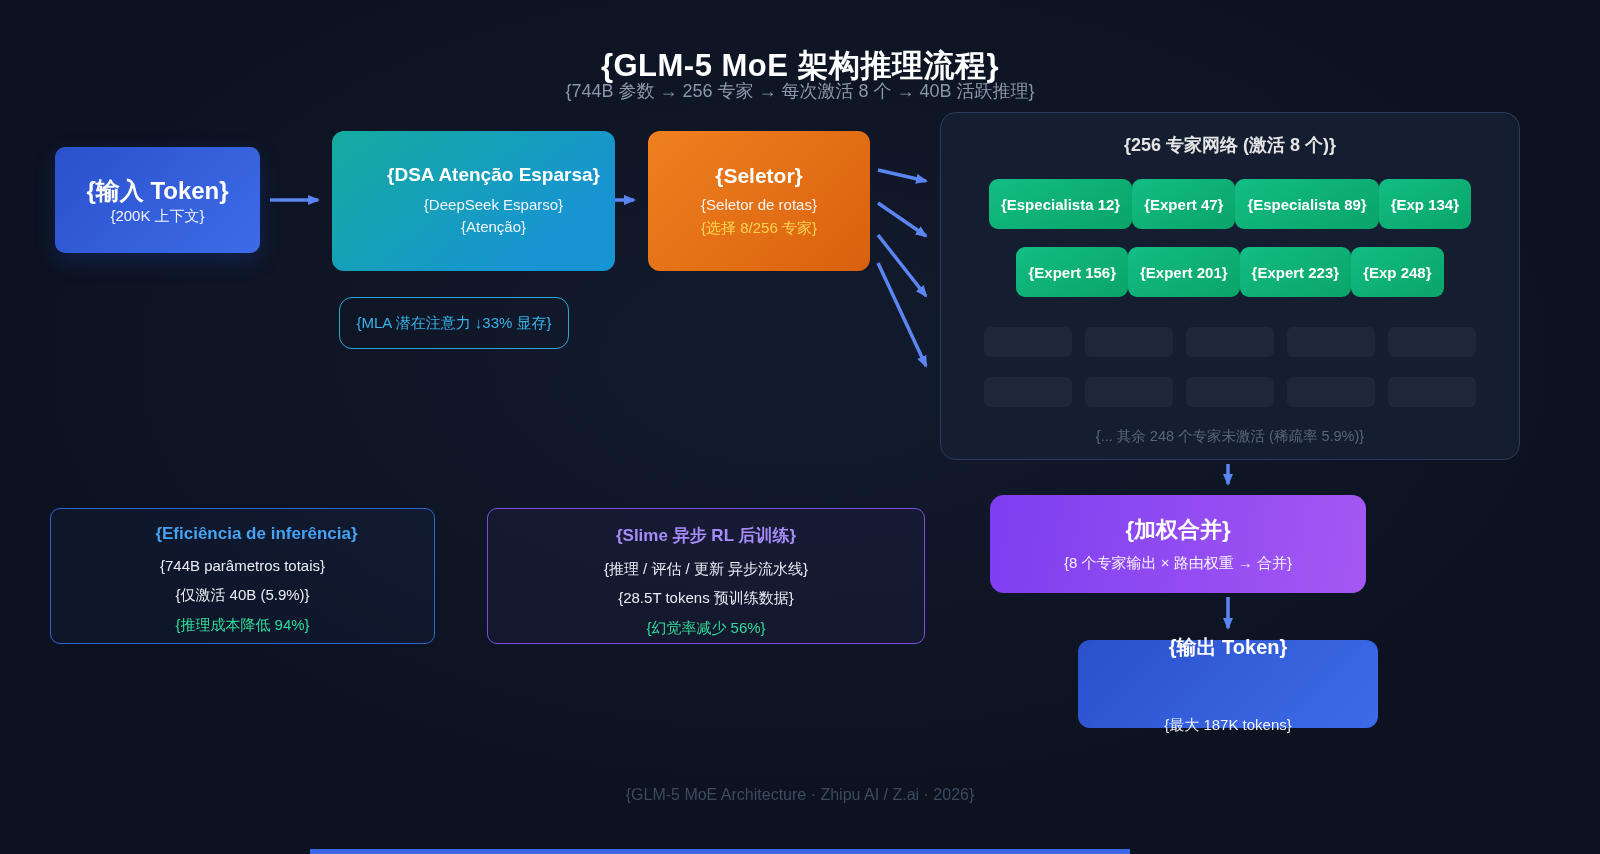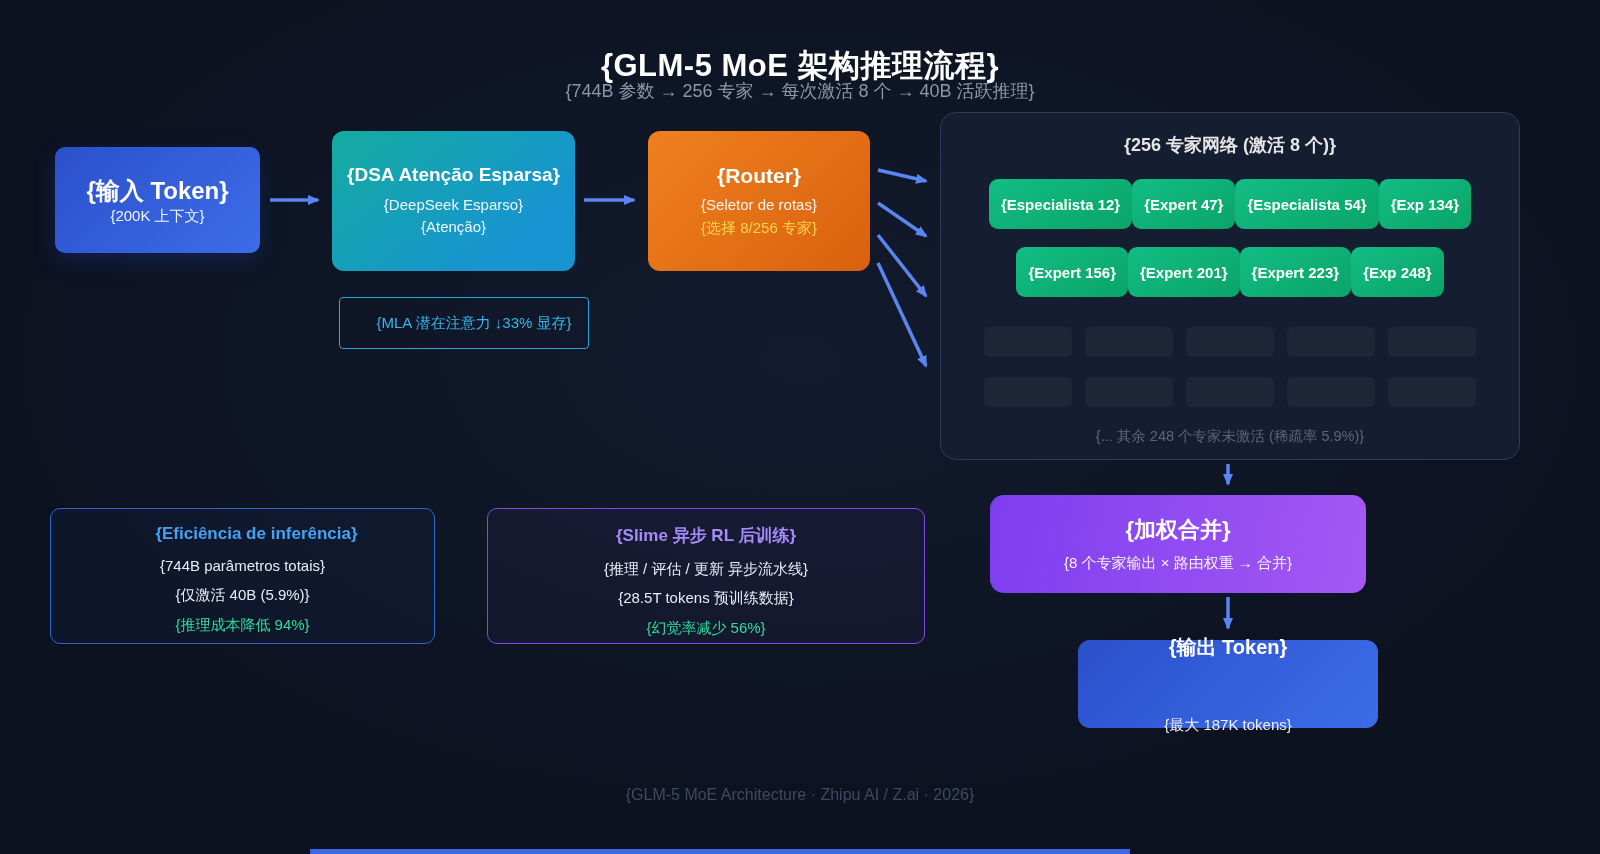--- a/index.html
+++ b/index.html
@@ -9,25 +9,25 @@
   .arrows{position:absolute;left:0;top:0;width:1600px;height:854px;pointer-events:none;}
   .title{position:absolute;top:24px;left:0;width:100%;text-align:center;font-size:31px;font-weight:bold;letter-spacing:.5px;}
   .subtitle{position:absolute;top:79px;left:0;width:100%;text-align:center;font-size:18px;color:#8d96a8;}
   .node{position:absolute;display:flex;flex-direction:column;align-items:center;justify-content:center;text-align:center;}
   .node-title{font-weight:bold;}
   .node-sub{font-size:15px;color:rgba(255,255,255,.93);}
   .input-node{left:55px;top:147px;width:205px;height:106px;border-radius:10px;
     background:linear-gradient(135deg,#2b50cc,#3d6ce8);box-shadow:0 8px 22px rgba(40,80,220,.22);}
   .input-node .node-title{font-size:24px;margin-bottom:0;}
   .dsa-node{left:332px;top:131px;width:243px;height:140px;border-radius:12px;
-    background:linear-gradient(140deg,#14ab9f 0%,#1794d2 78%);}
+    background:linear-gradient(140deg,#14ab9f 0%,#1794d2 78%);padding-left:40px;}
   .dsa-node .node-title{font-size:19px;margin-bottom:8px;}
   .dsa-node .node-sub{line-height:1.45;}
   .mla-note{position:absolute;left:339px;top:297px;width:228px;height:50px;border:1.5px solid #2aa6dd;
-    border-radius:4px;display:flex;align-items:center;justify-content:center;color:#38b5ea;font-size:15px;padding-left:20px;}
+    border-radius:13px;display:flex;align-items:center;justify-content:center;color:#38b5ea;font-size:15px;}
   .router-node{left:648px;top:131px;width:222px;height:140px;border-radius:12px;
     background:linear-gradient(135deg,#ef801f,#d9610e);}
   .router-node .node-title{font-size:21px;margin-bottom:8px;}
   .router-sub2{font-size:15px;color:#ffd44f;margin-top:6px;}
   .panel{position:absolute;left:940px;top:112px;width:580px;height:348px;border-radius:16px;
     background:#151e31;border:1px solid #2c3b57;display:flex;flex-direction:column;align-items:center;box-sizing:border-box;}
   .panel-title{margin-top:20px;font-size:18px;font-weight:bold;color:#e5e5e5;}
   .chip-row{display:flex;margin-top:22px;}
   .chip-row.second{margin-top:18px;}
   .chip{height:50px;padding:0 12px;border-radius:9px;background:linear-gradient(150deg,#12bd84,#0aa468);
@@ -87,31 +87,31 @@
     <div class="node-title">{DSA Atenção Esparsa}</div>
     <div class="node-sub">{DeepSeek Esparso}</div>
     <div class="node-sub">{Atenção}</div>
   </div>
 
   <div class="mla-note">
     <span>{MLA 潜在注意力 ↓33% 显存}</span>
   </div>
 
   <div class="node router-node">
-    <div class="node-title">{Router}</div>
+    <div class="node-title">{Seletor}</div>
     <div class="node-sub">{Seletor de rotas}</div>
     <div class="router-sub2">{选择 8/256 专家}</div>
   </div>
 
   <div class="panel">
     <div class="panel-title">{256 专家网络 (激活 8 个)}</div>
     <div class="chip-row">
       <div class="chip">{Especialista 12}</div>
       <div class="chip">{Expert 47}</div>
-      <div class="chip">{Especialista 54}</div>
+      <div class="chip">{Especialista 89}</div>
       <div class="chip">{Exp 134}</div>
     </div>
     <div class="chip-row second">
       <div class="chip">{Expert 156}</div>
       <div class="chip">{Expert 201}</div>
       <div class="chip">{Expert 223}</div>
       <div class="chip">{Exp 248}</div>
     </div>
     <div class="dim-row">
       <div class="dim"></div>

